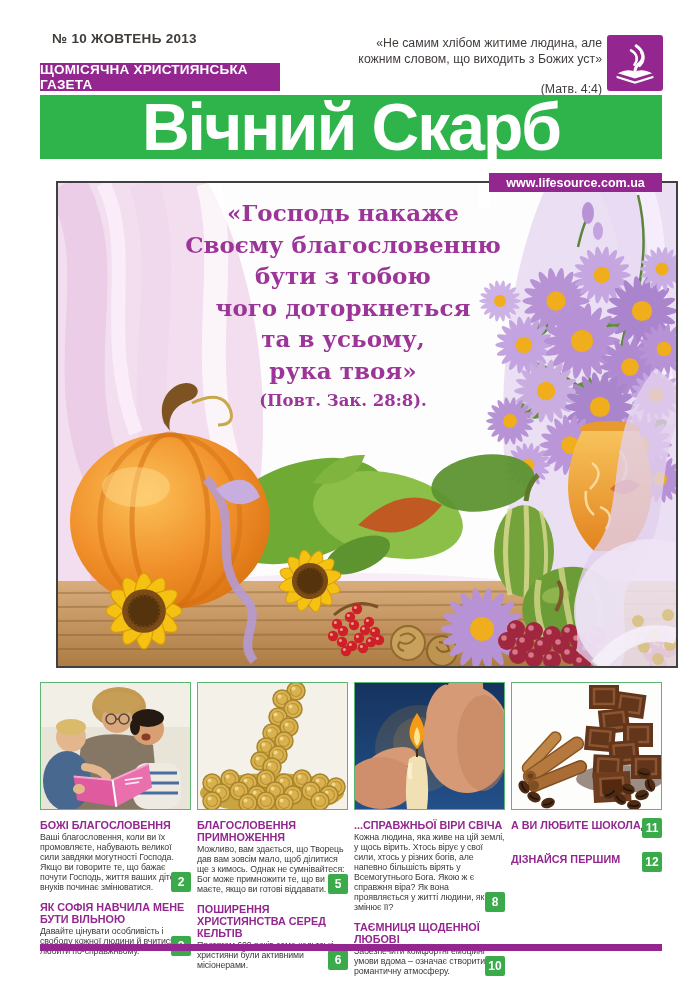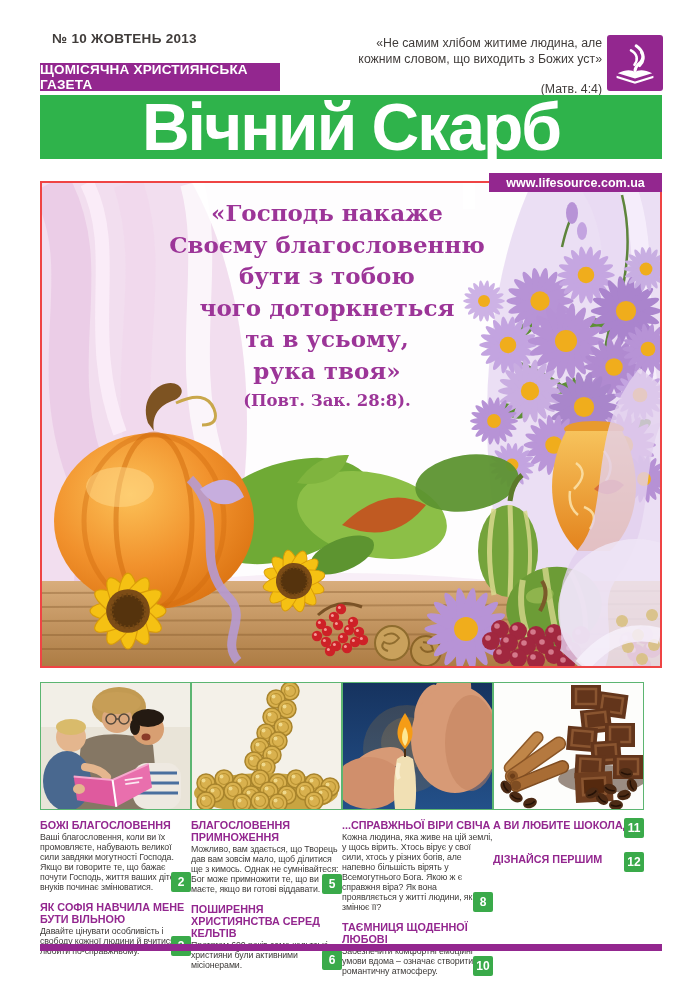--- a/index.html
+++ b/index.html
@@ -14,28 +14,28 @@
   .verse-ref{text-align:right;margin-top:14px;}
   .logo{position:absolute;left:607px;top:35px;width:56px;height:56px;background:#93278f;border-radius:3px;
         display:flex;align-items:center;justify-content:center;}
   
   .masthead{position:absolute;left:40px;top:95px;width:622px;height:64px;background:#2fb34b;
             display:flex;align-items:center;justify-content:center;z-index:4;}
   .masthead h1{margin:0;color:#fff;font-size:66px;font-weight:700;letter-spacing:-2px;line-height:1;white-space:nowrap;}
   .webbar{position:absolute;left:489px;top:173px;width:173px;height:19px;background:#93278f;color:#fff;z-index:6;
           display:flex;align-items:center;justify-content:center;font-size:12.5px;font-weight:700;cursor:pointer;}
   
-  .hero{position:absolute;left:40px;top:181px;width:622px;height:487px;border:2px solid #ef4444;
+  .hero{position:absolute;left:56px;top:181px;width:622px;height:487px;border:2px solid #404040;
         box-sizing:border-box;overflow:hidden;background:#fde047;}
   .hero-art{position:absolute;left:0;top:0;}
   .quote{position:absolute;left:100px;top:14px;width:370px;text-align:center;z-index:3;
          font-family:"DejaVu Serif",serif;font-weight:700;color:#9c3598;font-size:23px;line-height:1.37;}
   .quote-ref{font-size:16.5px;margin-top:4px;font-weight:700;}
   
-  .content{position:absolute;left:40px;top:682px;width:622px;display:flex;}
+  .content{position:absolute;left:40px;top:682px;width:622px;display:flex;gap:6px;}
   .col{width:151px;flex:0 0 151px;}
   .thumb{height:128px;border:1px solid #5cb571;box-sizing:border-box;margin-bottom:9px;background:#fff;overflow:hidden;}
   .article{position:relative;margin-bottom:8px;min-height:20px;}
   .article h3{margin:0 0 2px;font-size:10.8px;line-height:1.12;color:#93278f;font-weight:700;}
   .article p{margin:0;font-size:8.8px;line-height:1.13;letter-spacing:-.1px;color:#3d3a38;}
   .badge{position:absolute;right:0;bottom:1px;width:20px;height:20px;background:#3aaa4a;border-radius:2px;
          color:#fff;font-size:12px;font-weight:700;display:flex;align-items:center;justify-content:center;}
   .bottom-bar{position:absolute;left:40px;top:944px;width:622px;height:7px;background:#93278f;}
 </style>
 </head>

